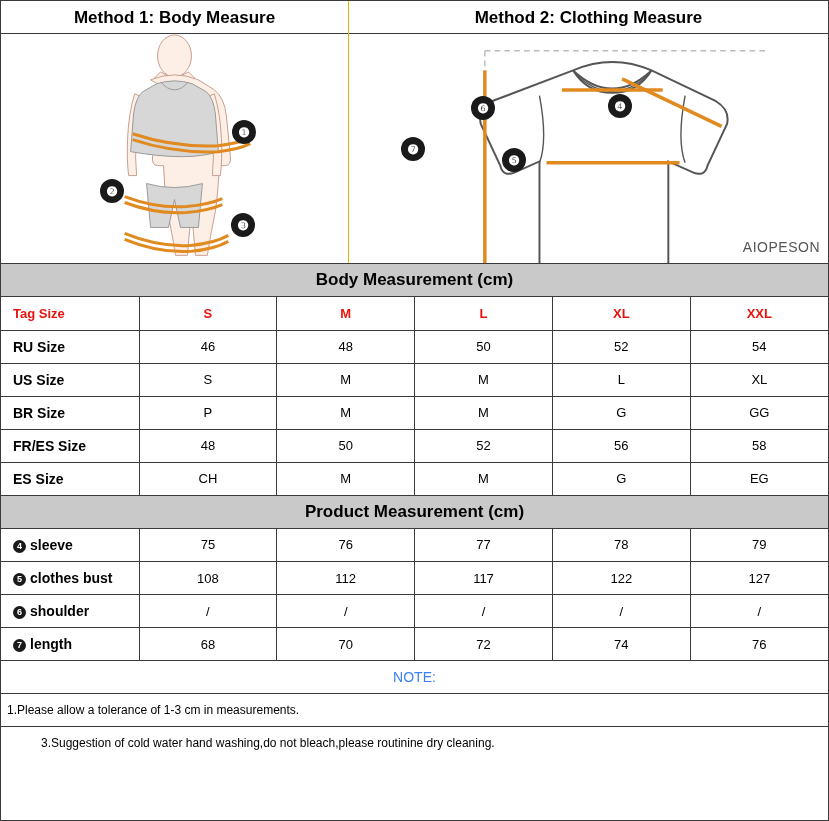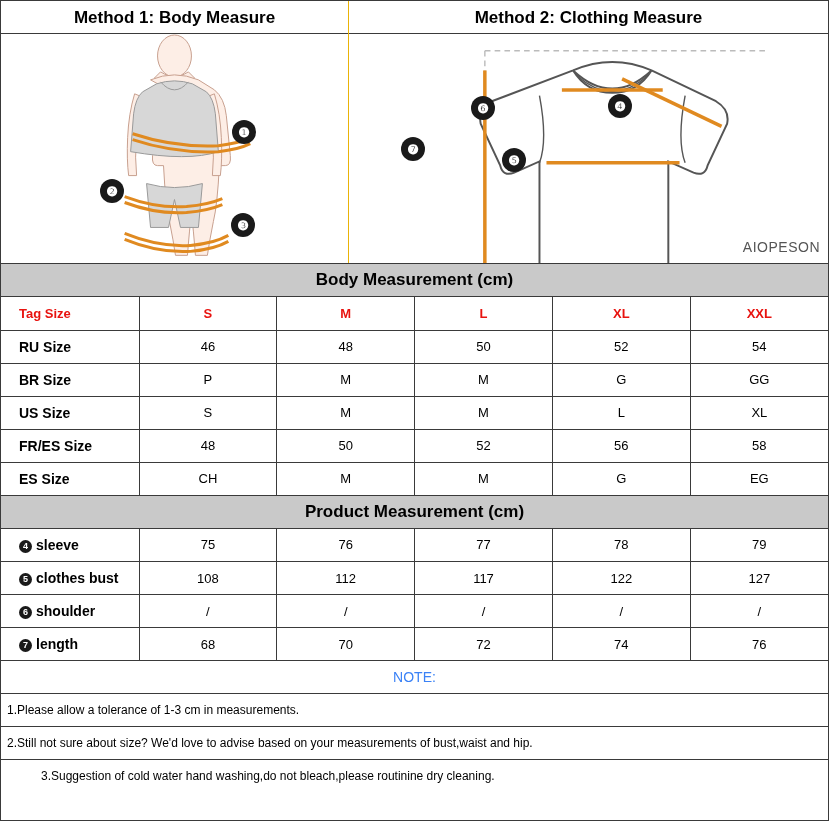--- a/index.html
+++ b/index.html
@@ -107,21 +107,21 @@
     border-right: 1px solid #3a3a3a;
     height: 33px;
     font-size: 13px;
     text-align: center;
     box-sizing: border-box;
     padding: 0 2px;
   }
   table.sz td:last-child { border-right: none; text-align: center; }
   table.sz td.lab {
     text-align: left;
-    padding-left: 18px;
+    padding-left: 12px;
     font-weight: bold;
     font-size: 14px;
     width: 138px;
   }
   table.sz td.hdr {
     color: #e8130f;
     font-weight: bold;
     font-size: 13px;
   }
   table.sz td.lab.hdr {
@@ -256,34 +256,34 @@
       </tr>
       <tr>
         <td class="lab">RU Size</td>
         <td>46</td>
         <td>48</td>
         <td>50</td>
         <td>52</td>
         <td>54</td>
       </tr>
       <tr>
+        <td class="lab">US Size</td>
+        <td>S</td>
+        <td>M</td>
+        <td>M</td>
+        <td>L</td>
+        <td>XL</td>
+      </tr>
+      <tr>
         <td class="lab">BR Size</td>
         <td>P</td>
         <td>M</td>
         <td>M</td>
         <td>G</td>
         <td>GG</td>
-      </tr>
-      <tr>
-        <td class="lab">US Size</td>
-        <td>S</td>
-        <td>M</td>
-        <td>M</td>
-        <td>L</td>
-        <td>XL</td>
       </tr>
       <tr>
         <td class="lab">FR/ES Size</td>
         <td>48</td>
         <td>50</td>
         <td>52</td>
         <td>56</td>
         <td>58</td>
       </tr>
       <tr>
@@ -339,16 +339,15 @@
         <td>70</td>
         <td>72</td>
         <td>74</td>
         <td>76</td>
       </tr>
     </tbody>
   </table>
 
   <div class="note-title">NOTE:</div>
   <div class="note-line">1.Please allow a tolerance of 1-3 cm in measurements.</div>
-  <div class="note-line">2.Still not sure about size? We'd love to advise based on your measurements of bust,waist and hip.</div>
   <div class="note-line">3.Suggestion of cold water hand washing,do not bleach,please routinine dry cleaning.</div>
 
 </div>
 
 </body></html>

